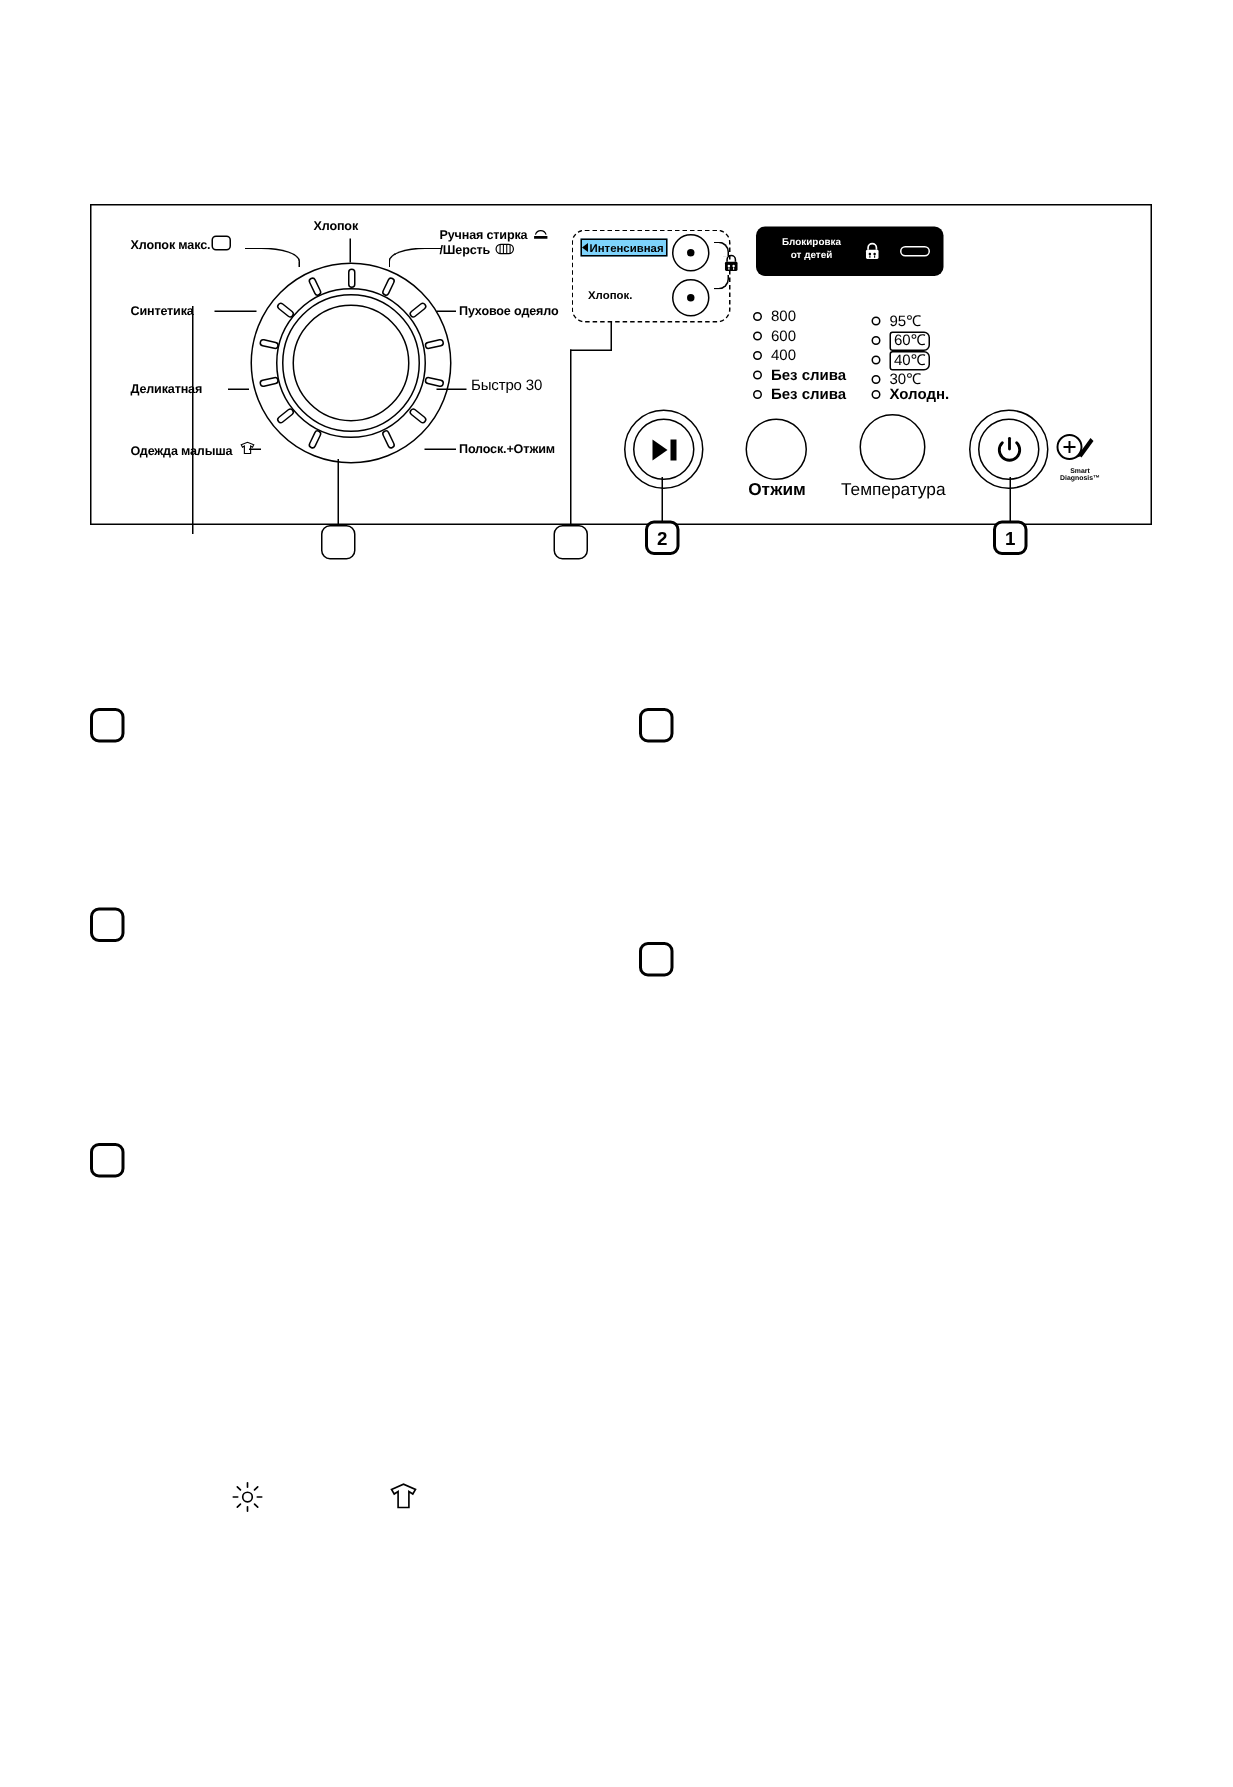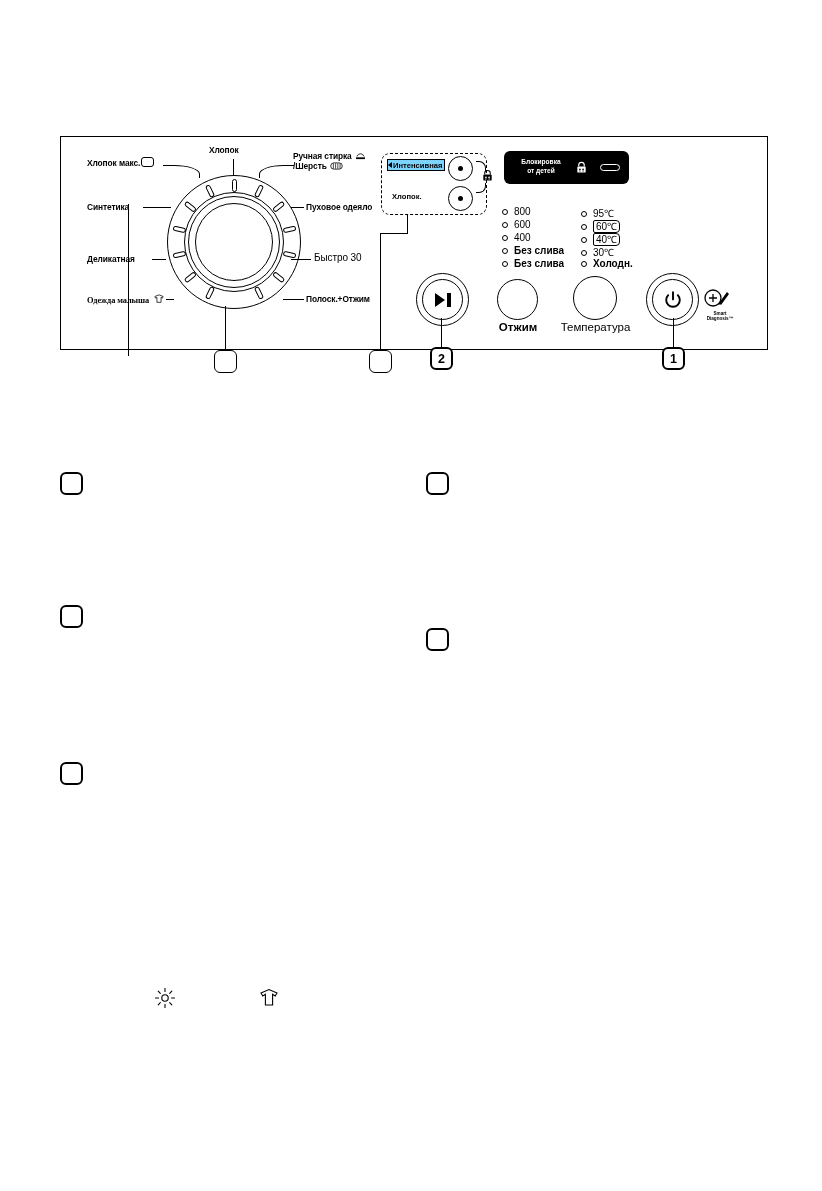--- a/index.html
+++ b/index.html
@@ -419,21 +419,21 @@
 
     <div class="lbl" style="left:26px; top:20px;"><span>Хлопок макс.</span><span class="icon-box"></span></div>
     <div class="leader-curve" style="left:102px; top:28px; width:36px; height:12px; border-radius: 0 70% 0 0; border-left:none; border-right:1.2px solid #000;"></div>
 
     <div class="lbl" style="left:26px; top:65px;">Синтетика</div>
     <div class="leader" style="left:82px; top:70px; width:28px;"></div>
 
     <div class="lbl" style="left:26px; top:117px;">Деликатная</div>
     <div class="leader" style="left:91px; top:122px; width:14px;"></div>
 
-    <div class="lbl" style="left:26px; top:157px;font-family:Liberation Serif, serif;"><span>Одежда малыша</span>
+    <div class="lbl" style="left:26px; top:157px;"><span>Одежда малыша</span>
       <svg class="icon-baby" viewBox="0 0 14 12">
         <path d="M2 3 L7 1 L12 3 L11 5 L9.5 4 L9.5 10 L4.5 10 L4.5 4 L3 5 Z" fill="none" stroke="#000" stroke-width="0.9"></path>
       </svg>
     </div>
     <div class="leader" style="left:105px; top:162px; width:8px;"></div>
 
     <div class="lbl" style="left:232px; top:14px; text-align:right;">
       <span>Ручная стирка</span>
       <svg class="icon-hand" viewBox="0 0 12 9">
         <path d="M1 6 h10 v2 h-10 z" fill="#000"></path>

